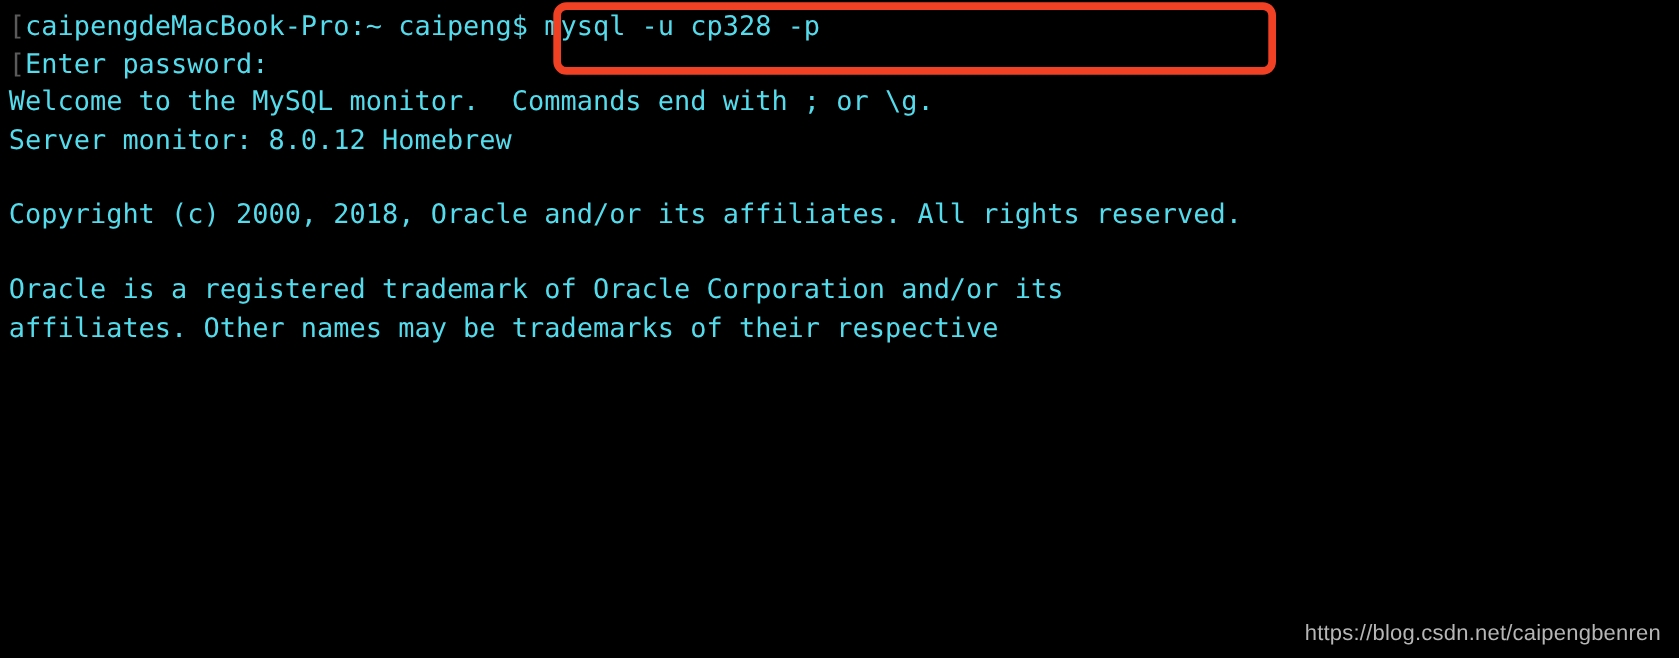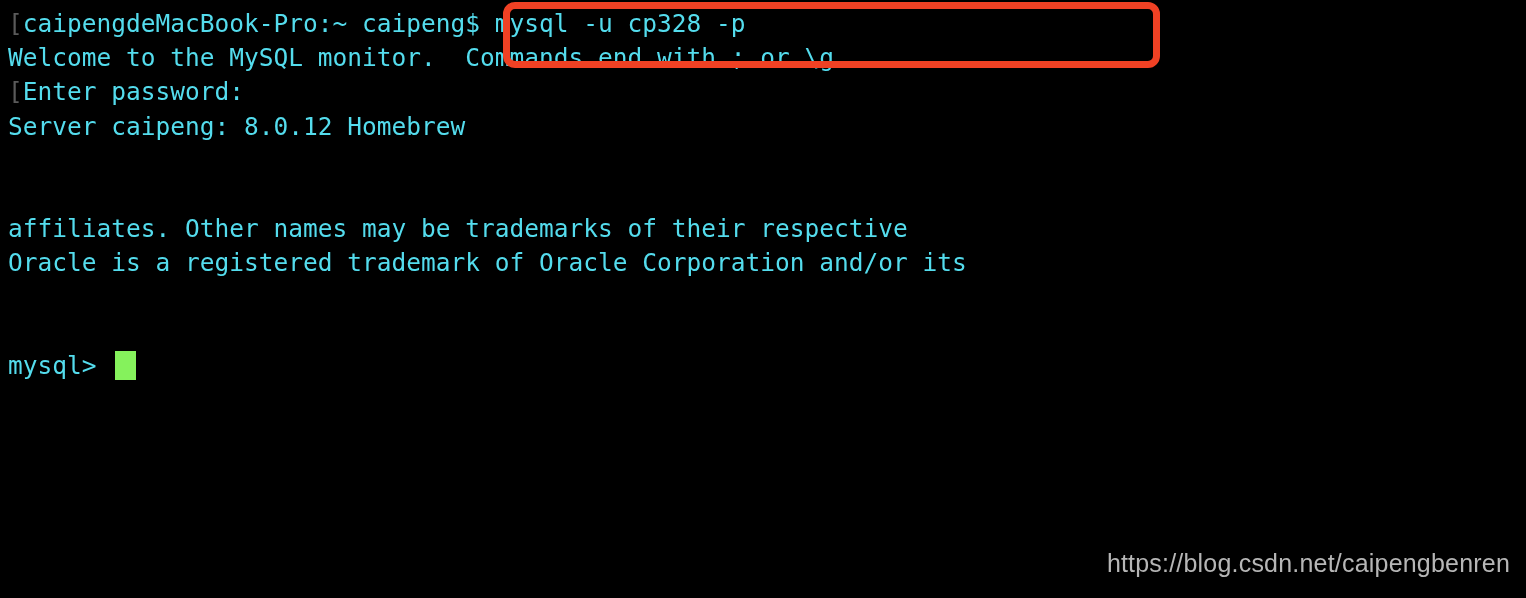--- a/index.html
+++ b/index.html
@@ -70,61 +70,61 @@
     height: 66px;
     border: 7px solid #f04124;
     border-radius: 12px;
     box-sizing: border-box;
     pointer-events: none;
   }
 
   .watermark {
     position: absolute;
     right: 16px;
-    bottom: 20px;
+    bottom: 10px;
     font-family: "Liberation Sans", "DejaVu Sans", sans-serif;
-    font-size: 25px;
+    font-size: 20px;
     color: #b6b6b6;
     white-space: pre;
     letter-spacing: 0.2px;
     margin-left: 15px;
   }
 </style>
 </head>
 <body>
 
 <div id="terminal">
 
   <div class="screen">
 
     <div class="line"><span class="bracket">[</span><span>caipengdeMacBook-Pro:~ caipeng$ mysql -u cp328 -p</span></div>
 
+    <div class="line"><span class="bracket">[</span><span>Enter password:</span></div>
+
     <div class="line"><span>Welcome to the MySQL monitor.  Commands end with ; or \g.</span></div>
 
-    <div class="line"><span class="bracket">[</span><span>Enter password:</span></div>
 
-
-    <div class="line"><span>Server caipeng: 8.0.12 Homebrew</span></div>
+    <div class="line"><span>Server monitor: 8.0.12 Homebrew</span></div>
 
     <div class="line blank"><span></span></div>
 
+    <div class="line"><span>Copyright (c) 2000, 2018, Oracle and/or its affiliates. All rights reserved.</span></div>
 
     <div class="line blank"><span></span></div>
 
+    <div class="line"><span>Oracle is a registered trademark of Oracle Corporation and/or its</span></div>
+
     <div class="line"><span>affiliates. Other names may be trademarks of their respective</span></div>
-
-    <div class="line"><span>Oracle is a registered trademark of Oracle Corporation and/or its</span></div>
 
 
     <div class="line blank"><span></span></div>
 
 
     <div class="line blank"><span></span></div>
 
-    <div class="line"><span>mysql&gt; </span><span class="cursor"></span></div>
 
   </div>
 
   <div class="highlight-box"></div>
 
   <div class="watermark">https://blog.csdn.net/caipengbenren</div>
 
 </div>
 
 </body></html>

